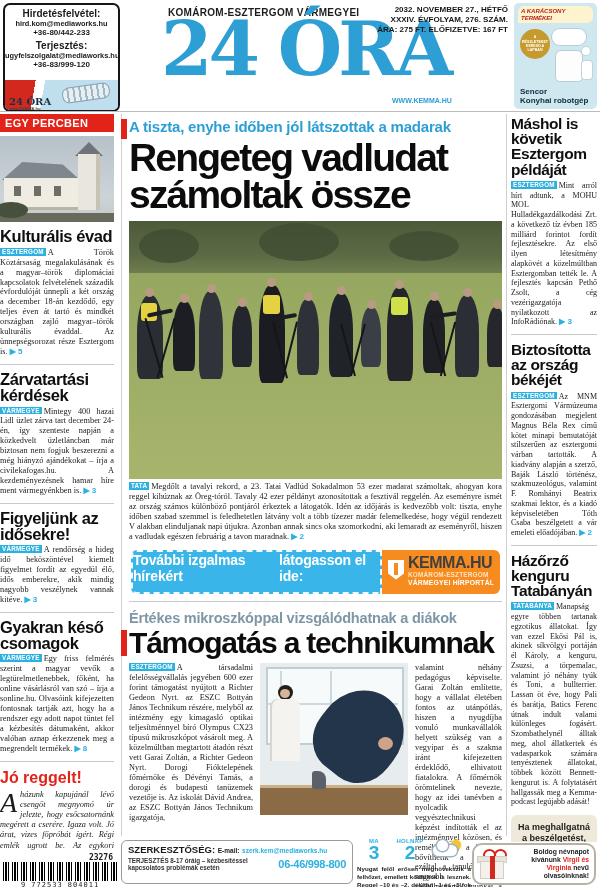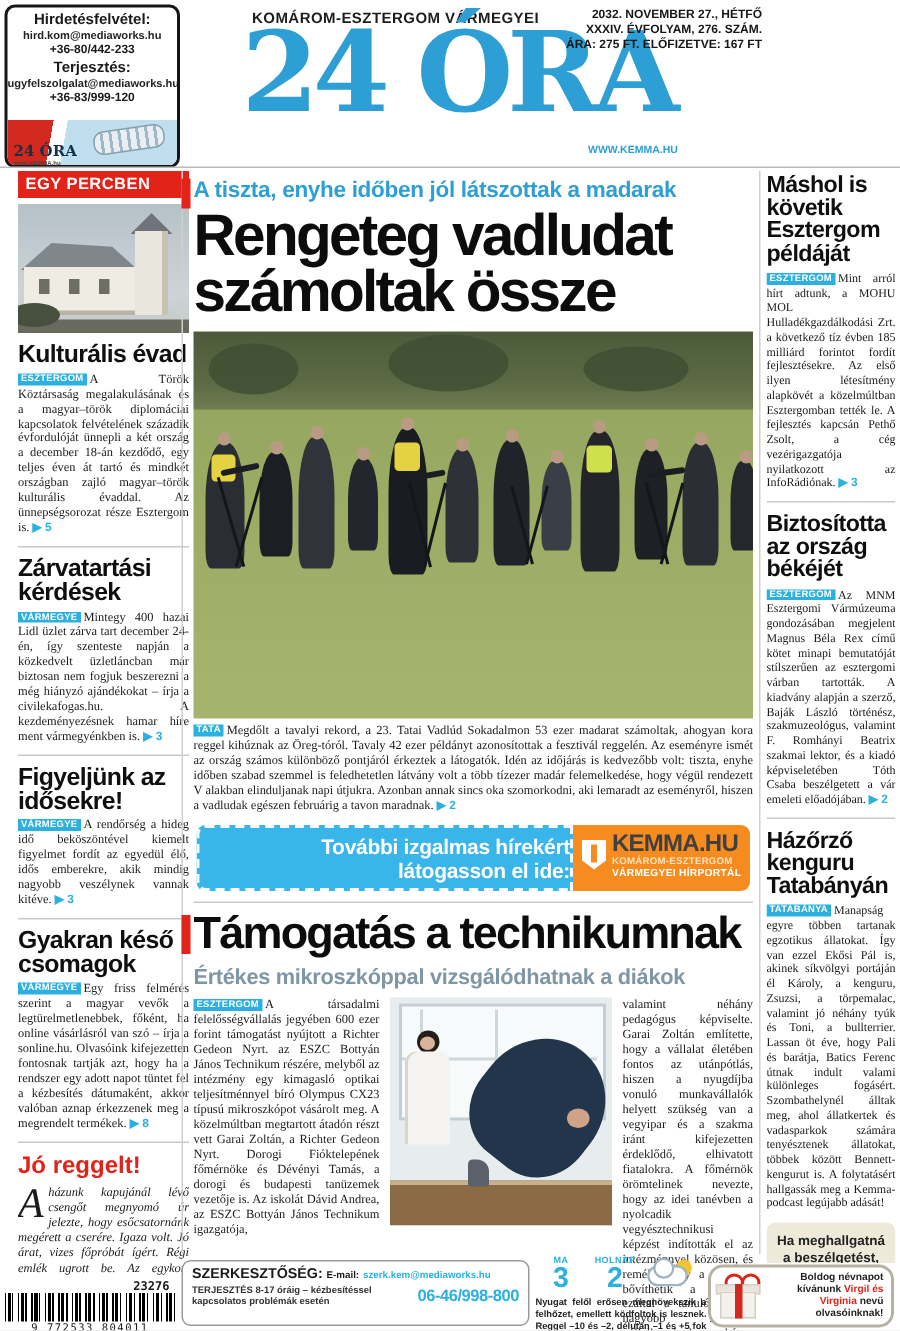--- a/index.html
+++ b/index.html
@@ -35,21 +35,21 @@
              font:bold italic 6px/1.1 "Liberation Sans",sans-serif;color:#b5231c;}
   .ar-badge{position:absolute;left:6px;top:26px;width:30px;height:30px;border-radius:50%;background:#c79a2e;
             color:#fff;font:bold 3.6px/1.2 "Liberation Sans",sans-serif;display:flex;align-items:center;
             justify-content:center;text-align:center;padding:1px;box-sizing:border-box;}
   .ar-art{position:absolute;right:5px;top:24px;width:42px;height:56px;}
   .ar-mixerbase{position:absolute;left:6px;bottom:2px;width:26px;height:30px;background:#fdfdfd;border-radius:5px 5px 4px 4px;box-shadow:0 0 0 1px #b9cdd4;}
   .ar-mixerarm{position:absolute;left:2px;top:2px;width:34px;height:16px;background:#fff;border-radius:10px;box-shadow:0 0 0 1px #b9cdd4;}
   .ar-blob{position:absolute;background:#fff;box-shadow:0 0 0 1px #c2d4da;border-radius:3px;}
   .ar-prod{position:absolute;left:6px;bottom:4px;font:bold 8px/1.15 "Liberation Sans",sans-serif;color:#0e2b3d;}
   
-  .leftcol{position:absolute;left:12px;top:114px;width:114px;height:737px;overflow:hidden;}
+  .leftcol{position:absolute;left:0;top:114px;width:114px;height:737px;overflow:hidden;}
   .centercol{position:absolute;left:121px;top:114px;width:386px;height:722px;border-left:1px solid #cfcfcf;
              border-right:1px solid #cfcfcf;padding:0 0 0 0;box-sizing:border-box;}
   .centerin{padding:2px 4px 0 7px;}
   .rightcol{position:absolute;left:511px;top:114px;width:86px;height:728px;overflow:hidden;}
   .egy{background:#e2231a;color:#fff;font:bold 11px "Liberation Sans",sans-serif;padding:3px 5px;letter-spacing:.3px;}
   .h-sm{font:bold 16.5px/0.95 "Liberation Sans",sans-serif;letter-spacing:-.4px;color:#0f0f0f;margin:7px 0 3px;}
   .h-red{color:#e2231a;font:bold 16px/1 "Liberation Sans",sans-serif;margin:8px 0 4px;}
   .gm{font:italic 8.3px/1.22 "Liberation Serif",serif;text-align:justify;margin:0;}
   .gm .dc{float:left;font:italic 28px/0.8 "Liberation Serif",serif;margin:2px 3px 0 0;}
   
@@ -81,22 +81,22 @@
   .ph1-trees{position:absolute;left:0;top:0;width:100%;height:52px;
              background:linear-gradient(#4c5a3b,#5d6c45 70%,#6f7e4e);}
   .ph1-treeblob{position:absolute;border-radius:50%;background:#3f4d32;opacity:.8;}
   .person{position:absolute;border-radius:45% 45% 14% 14%;}
   .person::before{content:"";position:absolute;top:-7px;left:32%;width:9px;height:9px;border-radius:50%;background:#b99b84;}
   .tripod{position:absolute;width:2px;background:#15161a;}
   .vest{position:absolute;border-radius:3px;background:#e5d243;}
   .scope{position:absolute;height:4px;background:#1c1d22;border-radius:2px;}
   
   .banner{display:flex;margin:8px 2px 4px 2px;height:44px;}
-  .bn-blue{flex:1;background:#3ab5e9;border-radius:6px 0 0 6px;display:flex;flex-direction:column;
-           justify-content:center;align-items:flex-end;border:2px dashed rgba(255,255,255,.95);box-sizing:border-box;}
+  .bn-blue{flex:1;background:#3ab5e9;border-radius:6px 0 0 6px;display:flex;flex-direction:row;
+           justify-content:center;align-items:flex-start;border:2px dashed rgba(255,255,255,.95);box-sizing:border-box;}
   .bn-blue div{color:#fff;font:bold 14px/1.15 "Liberation Sans",sans-serif;letter-spacing:-.2px;}
   .bn-orange{width:118px;background:#f68b1f;border-radius:0 6px 6px 0;position:relative;
              display:flex;flex-direction:column;justify-content:center;padding-left:26px;box-sizing:border-box;}
   .bn-shield{position:absolute;left:6px;top:10px;width:16px;height:20px;background:#fff;
              clip-path:polygon(0 0,100% 0,100% 70%,50% 100%,0 70%);}
   .bn-shield::after{content:"";position:absolute;left:6px;top:3px;width:4px;height:12px;background:#f68b1f;}
   .bn-brand{color:#404040;font:bold 16px/1 "Liberation Sans",sans-serif;letter-spacing:-.5px;}
   .bn-sub{color:#ffe3bd;font:bold 6.4px/1.25 "Liberation Sans",sans-serif;letter-spacing:.2px;}
   .bn-sub2{color:#fff;font:bold 6.8px/1.25 "Liberation Sans",sans-serif;letter-spacing:.2px;}
   
@@ -171,20 +171,34 @@
   <div class="region">KOMÁROM-ESZTERGOM VÁRMEGYEI</div>
   <div class="mast-title">24 ÓRA</div>
   <div class="mast-site">WWW.KEMMA.HU</div>
 
   <div class="issue">
     <div>2032. NOVEMBER 27., HÉTFŐ</div>
     <div>XXXIV. ÉVFOLYAM, 276. SZÁM.</div>
     <div>ÁRA: 275 FT. ELŐFIZETVE: 167 FT</div>
   </div>
 
+  <div class="ad-right">
+    <div class="ar-ribbon">A KARÁCSONY TERMÉKEI</div>
+    <div class="ar-badge">A RÉSZLETEKET KERESD A LAPBAN</div>
+    <div class="ar-art">
+      <div class="ar-mixerarm"></div>
+      <div class="ar-mixerbase"></div>
+      <div class="ar-blob" style="right:0;bottom:4px;width:10px;height:18px;"></div>
+      <div class="ar-blob" style="right:2px;top:20px;width:8px;height:8px;border-radius:50%;"></div>
+    </div>
+    <div class="ar-prod">
+      <div>Sencor</div>
+      <div>Konyhai robotgép</div>
+    </div>
+  </div>
 
   <div class="hdr-rule"></div>
 
   <div class="leftcol">
     <div class="egy">EGY PERCBEN</div>
 
     <div class="church">
       <div class="ch-roof"></div>
         <div class="ch-body"></div>
       <div class="ch-win" style="left:14px;"></div>
@@ -280,25 +294,25 @@
           <div class="bn-shield"></div>
           <div class="bn-brand">KEMMA.HU</div>
           <div class="bn-sub">KOMÁROM-ESZTERGOM</div>
           <div class="bn-sub2">VÁRMEGYEI HÍRPORTÁL</div>
         </div>
       </div>
 
       <hr class="divln">
 
       <div class="kickrow">
+        <span class="kick2">Értékes mikroszkóppal vizsgálódhatnak a diákok</span>
+      </div>
+      <div class="kickrow">
         <div class="redmark" style="height:26px;"></div>
         <h1 class="h2a">Támogatás a technikumnak</h1>
-      </div>
-      <div class="kickrow">
-        <span class="kick2">Értékes mikroszkóppal vizsgálódhatnak a diákok</span>
       </div>
 
       <div class="art2">
         <p class="bt"><span class="tag">ESZTERGOM</span><span>A társadalmi felelősségvállalás jegyében 600 ezer forint támogatást nyújtott a Richter Gedeon Nyrt. az ESZC Bottyán János Technikum részére, melyből az intézmény egy kimagasló optikai teljesítménnyel bíró Olympus CX23 típusú mikroszkópot vásárolt meg. A közelmúltban megtartott átadón részt vett Garai Zoltán, a Richter Gedeon Nyrt. Dorogi Fióktelepének főmérnöke és Dévényi Tamás, a dorogi és budapesti tanüzemek vezetője is. Az iskolát Dávid Andrea, az ESZC Bottyán János Technikum igazgatója,</span></p>
         <div>
           <div class="photo2">
             <div class="p2-hood"></div>
             <div class="p2-hoodline" style="left:20px;top:8px;width:2px;height:66px;"></div>
             <div class="p2-hoodline" style="left:70px;top:8px;width:2px;height:66px;"></div>
             <div class="p2-hoodline" style="left:8px;top:40px;width:130px;height:2px;"></div>

